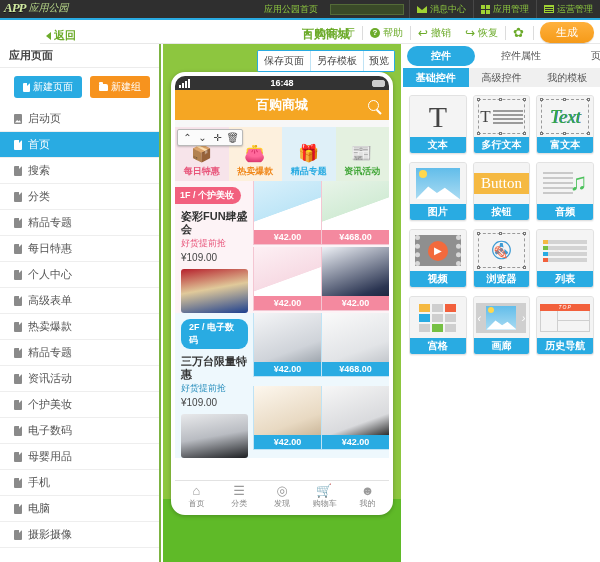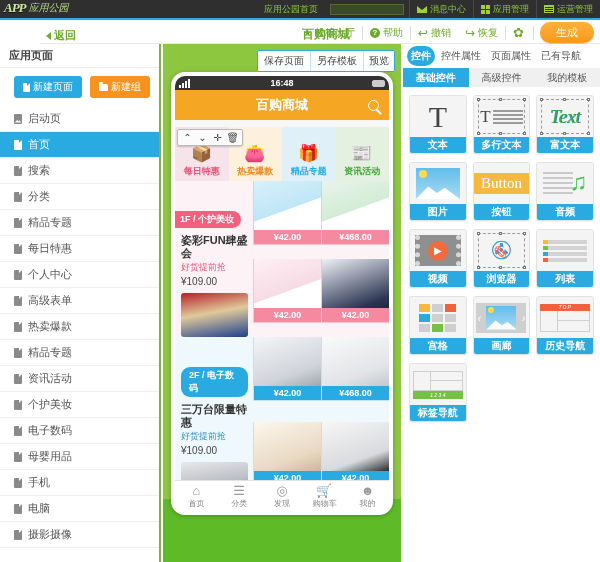--- a/index.html
+++ b/index.html
@@ -189,21 +189,21 @@
     background:#fbfbfb; border:1px solid #b9b9b9; border-radius:2px; padding:1px 2px;
     box-shadow:0 1px 2px rgba(0,0,0,.2);
   }
   .edittool span { width:15px;height:13px; display:flex;align-items:center;justify-content:center;
     font-size:10px; color:#444; cursor:pointer; }
 
   .floorband { display:flex; }
   .floorleft { width:78px; position:relative; padding:6px 5px 0 6px; }
   .floorbadge {
     display:inline-block; background:#f2607e; color:#fff; font-size:9px; font-weight:bold;
-    border-radius:0 9px 9px 0; padding:2px 7px 2px 5px; margin-left:-6px;margin-top:24px;
+    border-radius:0 9px 9px 0; padding:2px 7px 2px 5px; margin-left:-6px;
   }
   .floorbadge.blue { background:#29abe2; border-radius:9px; margin-left:0; padding:2px 8px; }
   .floortitle { font-size:11px; font-weight:bold; color:#333; margin-top:6px; line-height:13px;}
   .floorsub { font-size:9px; color:#e8547a; margin-top:1px;}
   .floorsub.b { color:#2a8fbd; }
   .floorprice { font-size:10px; color:#444; margin-top:2px;}
 
   .prodgrid { flex:1; display:grid; grid-template-columns:1fr 1fr; }
   .prodcell { position:relative; height:64px; border-left:1px solid #f4c6d2; border-bottom:1px solid #f4c6d2;
      background:#fff; overflow:hidden;}
@@ -225,21 +225,21 @@
   }
   .tabbar .tb .g { font-size:13px; line-height:13px; color:#9a9a9a;}
 
   
   #rightpanel {
     position:absolute; left:403px; top:0; width:197px; height:518px; background:#fff;
   }
   .tabs1 { display:flex; align-items:center; height:24px; padding-left:4px; gap:2px;
     background:#fff; }
   .tabs1 .t {
-    font-size:10px; color:#555; padding:3px 4px; border-radius:10px; cursor:pointer; white-space:nowrap;
+    font-size:10px; color:#555; padding:3px 24px; border-radius:10px; cursor:pointer; white-space:nowrap;
   }
   .tabs1 .t.on { background:#29abe2; color:#fff; font-weight:bold; }
   .tabs2 { display:flex; height:19px; background:#f0f0f0; }
   .tabs2 .t {
     flex:1; display:flex;align-items:center;justify-content:center; font-size:10px; color:#555;
     cursor:pointer; white-space:nowrap;
   }
   .tabs2 .t.on { background:#29abe2; color:#fff; font-weight:bold; }
 
   #widgetgrid {
@@ -700,30 +700,16 @@
               <i style="display:flex;height:21px;border:1px solid #cfcfcf;border-top:none">
                 <b style="width:17px;border-right:1px solid #cfcfcf"></b>
                 <b style="flex:1">
                   <u style="display:block;height:10px;border-bottom:1px solid #cfcfcf"></u>
                 </b>
               </i>
             </span>
           </div>
           <div class="lab">历史导航</div>
         </div>
-        <div class="widget">
-          <div class="art">
-            <span style="width:50px">
-              <i style="display:flex;height:20px;border:1px solid #cfcfcf">
-                <b style="width:17px;border-right:1px solid #cfcfcf"></b>
-                <b style="flex:1">
-                  <u style="display:block;height:9px;border-bottom:1px solid #cfcfcf"></u>
-                </b>
-              </i>
-              <i style="display:flex;height:8px;background:#76c043;color:#fff;font-size:5px;align-items:center;justify-content:space-around">1 2 3 4</i>
-            </span>
-          </div>
-          <div class="lab">标签导航</div>
-        </div>
       </div>
   </div>
 
 </div>
 
 </body></html>

